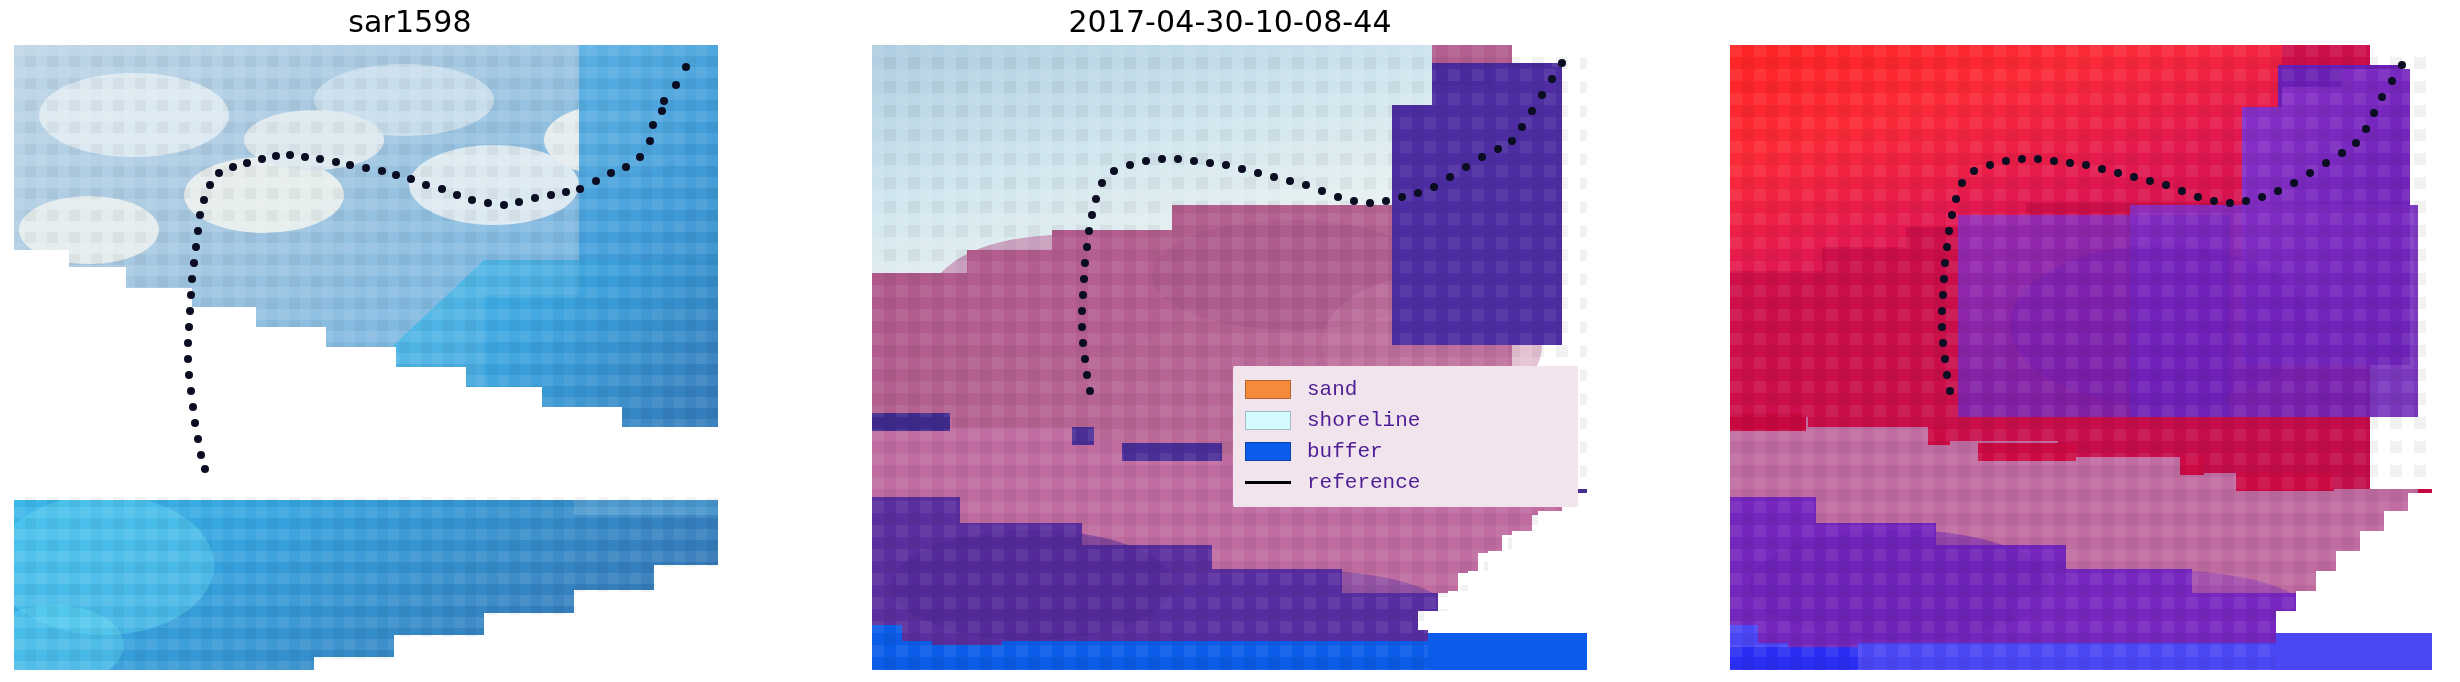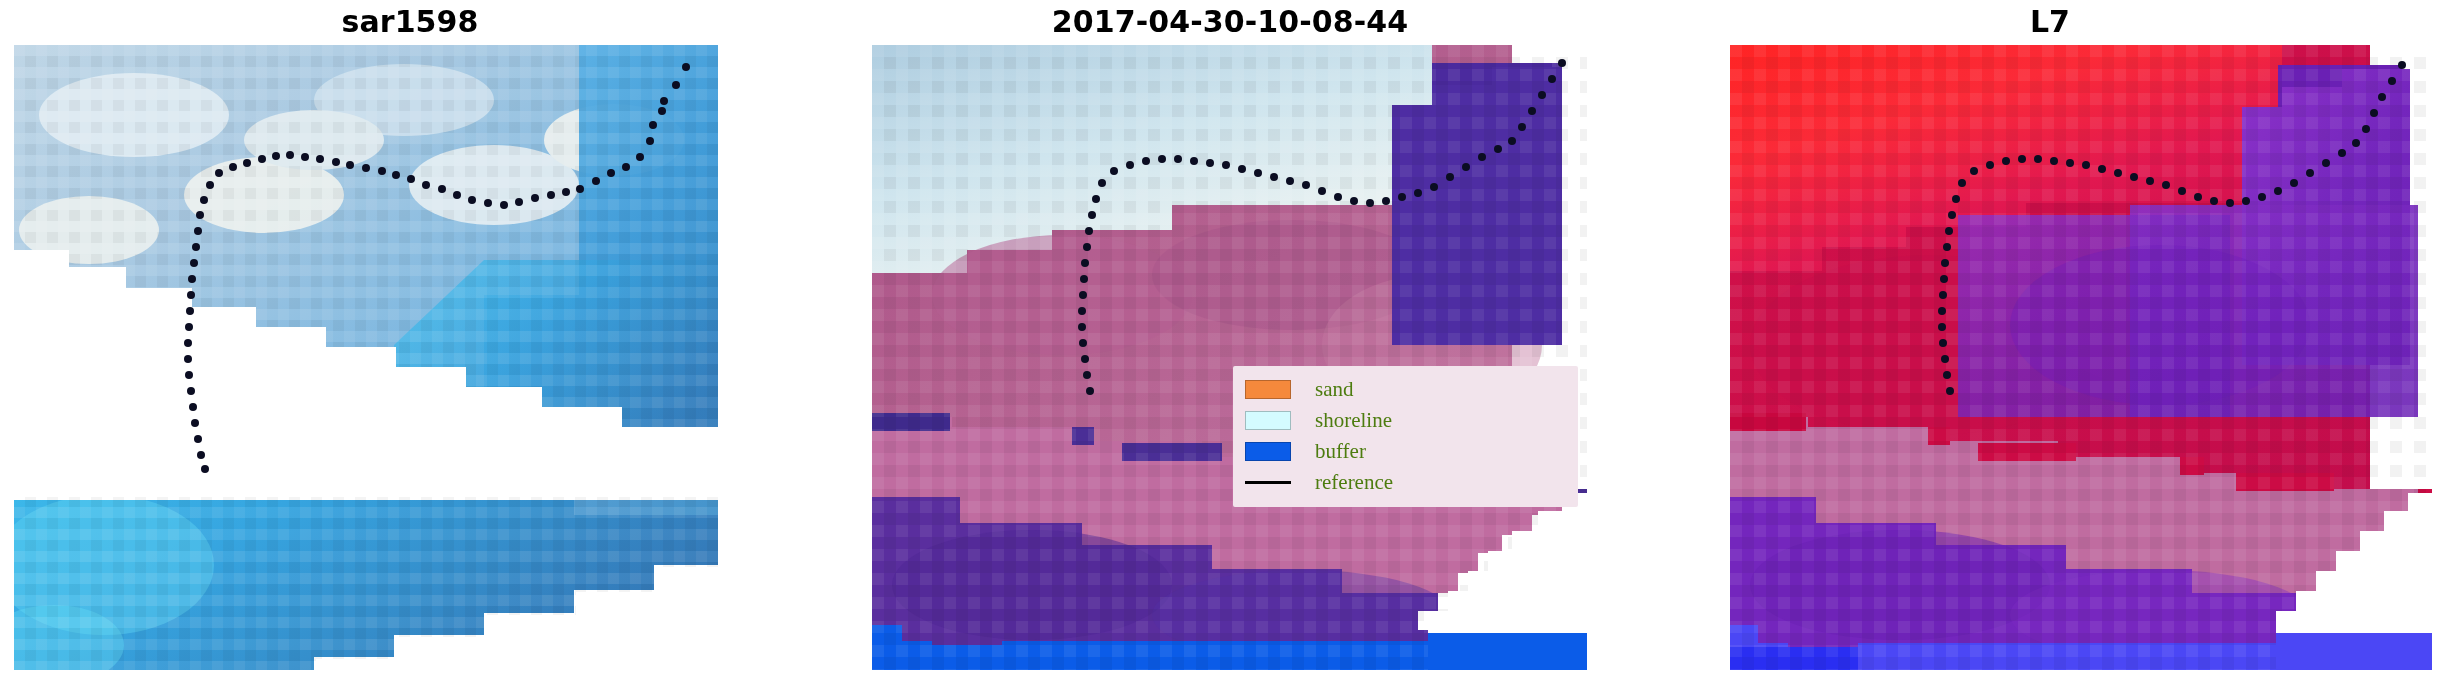--- a/index.html
+++ b/index.html
@@ -11,21 +11,21 @@
   .figure{position:absolute;inset:0;background:#ffffff;}
 
   .panel{position:absolute;top:0;height:682px;}
   #panel-0{left:0;width:820px;}
   #panel-1{left:820px;width:820px;}
   #panel-2{left:1640px;width:820px;}
 
   .panel-title{
     position:absolute;top:4px;left:0;width:820px;
     text-align:center;
-    font-size:30px;font-weight:bold;color:#000000;
+    font-size:30px;font-weight:normal;color:#000000;
     letter-spacing:.1px;
     font-family:"DejaVu Sans","Liberation Sans",sans-serif;
   }
 
   .axes{
     position:absolute;left:14px;top:45px;
     width:704px;height:625px;
     overflow:hidden;background:#ffffff;
   }
   #panel-1 .axes{left:52px;width:715px;}
@@ -55,23 +55,22 @@
     box-sizing:border-box;
   }
   .swatch.line-swatch{
     border:none;height:19px;position:relative;background:transparent;
   }
   .swatch.line-swatch::after{
     content:"";position:absolute;left:0;right:0;top:50%;
     height:3px;margin-top:-1.5px;background:#000000;
   }
   .legend-label{
-    font-size:21px;color:#4d7c0f;white-space:nowrap;
-    font-family:Liberation Serif, serif;
-    margin-left:8px;
+    font-size:21px;color:#4c1d95;white-space:nowrap;
+    font-family:Liberation Mono, monospace;
   }
 </style>
 </head>
 <body>
 
 <div class="figure">
 
   <div class="panel" id="panel-0">
     <div class="panel-title">sar1598</div>
     <div class="axes">
@@ -320,21 +319,20 @@
             <circle cx="211" cy="298" r="4"></circle>
           <circle cx="213" cy="314" r="4"></circle>
             <circle cx="215" cy="330" r="4"></circle>
           <circle cx="218" cy="346" r="4"></circle>
         </g>
       </svg>
     </div>
   </div>
 
   <div class="panel" id="panel-2">
-    <div class="panel-title">L7</div>
     <div class="axes">
       <svg viewBox="0 0 702 625" preserveAspectRatio="none">
         <defs>
           <linearGradient id="g2red" x1="0" y1="0" x2="0.7" y2="1">
             <stop offset="0" stop-color="#ff2424"></stop>
             <stop offset="0.35" stop-color="#fb2a38"></stop>
             <stop offset="0.7" stop-color="#e21850"></stop>
             <stop offset="1" stop-color="#cf0f4e"></stop>
           </linearGradient>
           <linearGradient id="g2crim" x1="0" y1="0" x2="0.6" y2="1">

